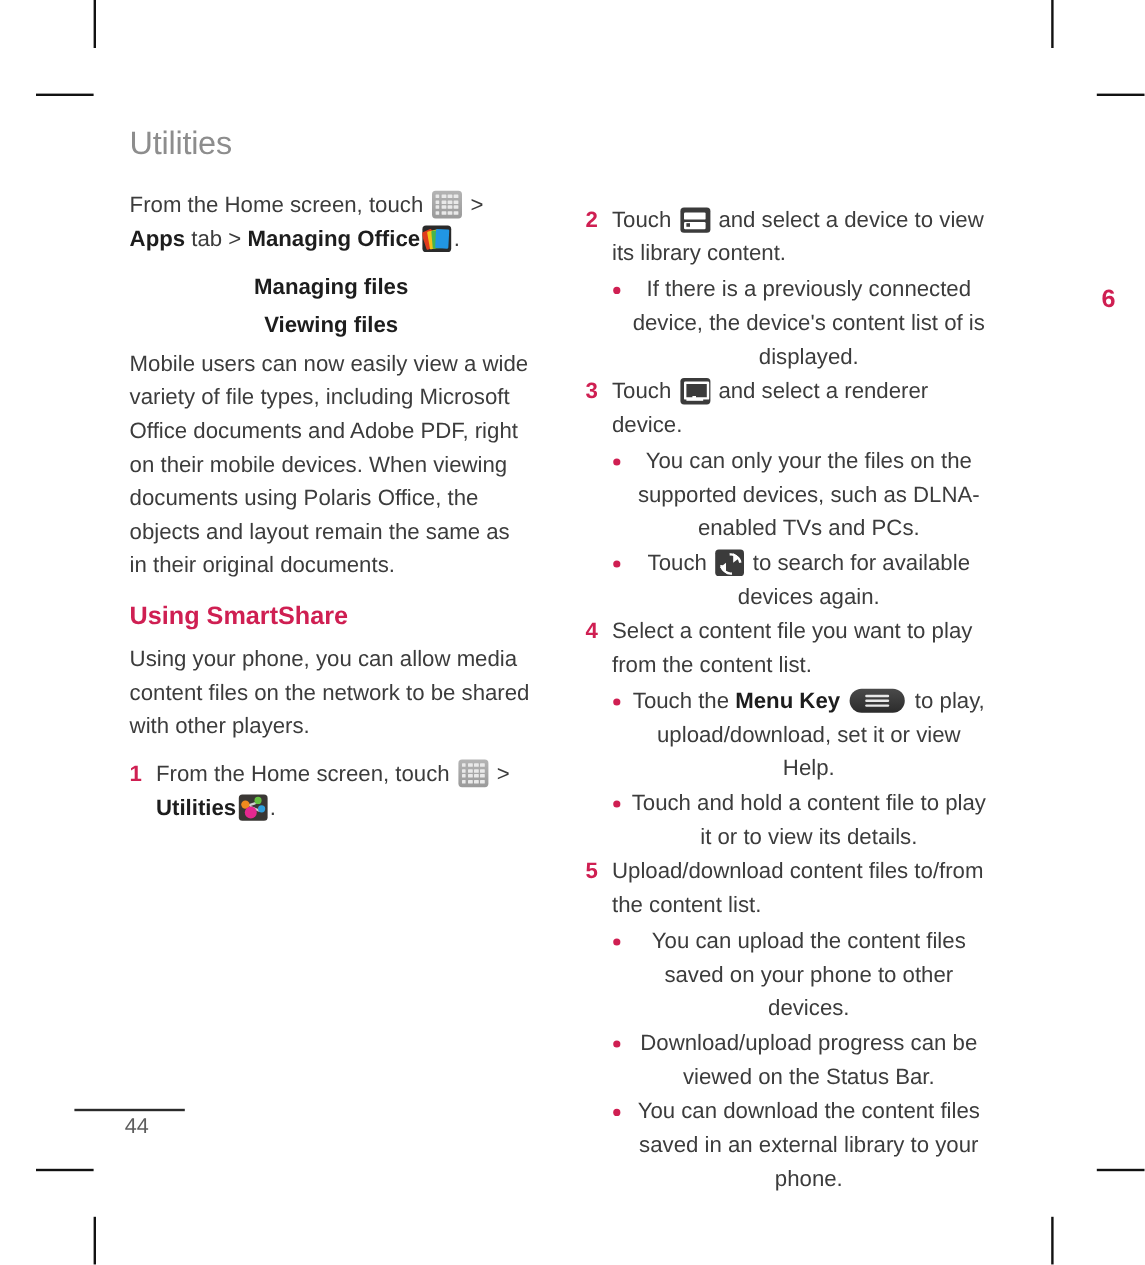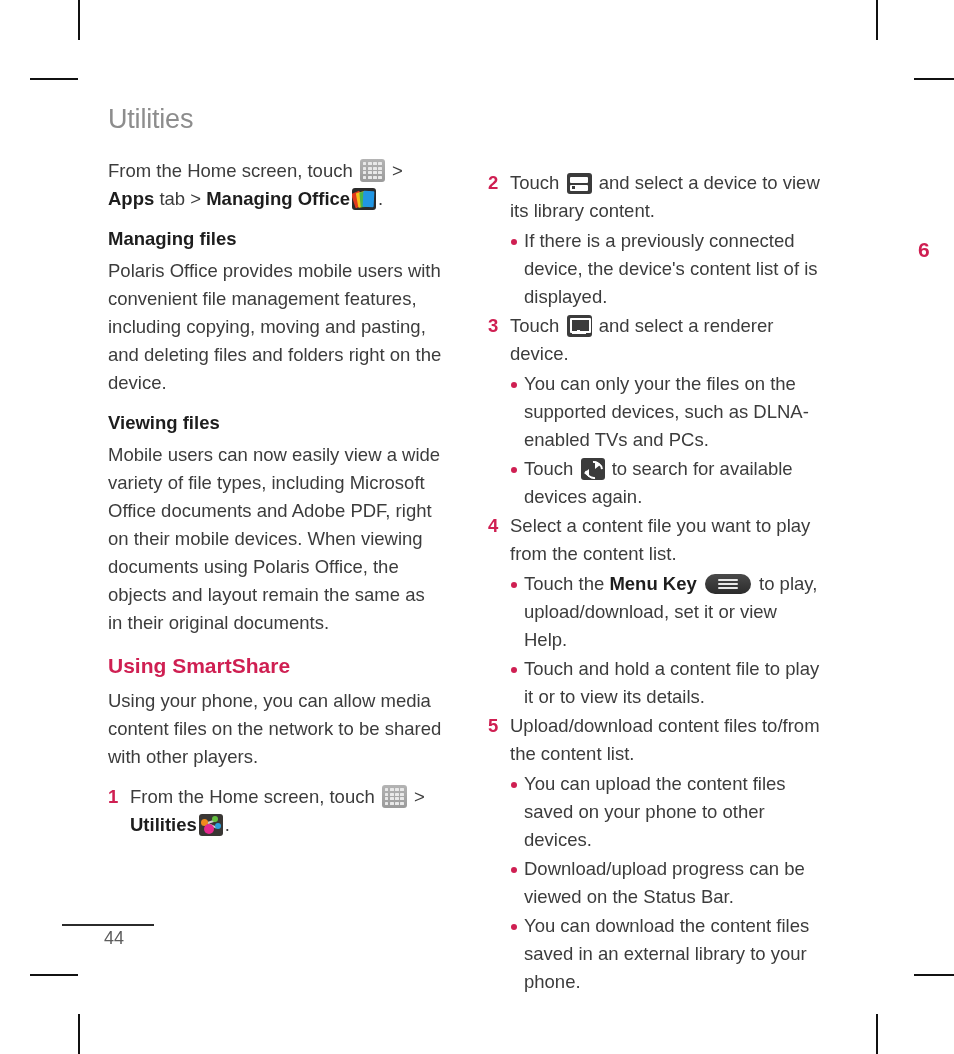--- a/index.html
+++ b/index.html
@@ -88,20 +88,21 @@
     color: #3c3c3c;
     margin: 0 0 12px 0;
   }
 
   .sub-head {
     font-size: 18.5px;
     line-height: 28px;
     font-weight: bold;
     color: #1d1d1d;
     margin: 4px 0 4px 0;
+    text-align: center;
   }
 
   .section-head {
     font-size: 21px;
     line-height: 30px;
     font-weight: bold;
     color: #cf1f52;
     margin: 14px 0 6px 0;
   }
 
@@ -123,20 +124,21 @@
   }
   .step-body {
     flex: 1 1 auto;
   }
 
   
   .blist {
     list-style: none;
     margin: 0 0 0 0;
     padding: 0 0 0 22px;
+    text-align: center;
   }
   .blist li {
     position: relative;
     font-size: 18.5px;
     line-height: 28px;
     color: #3c3c3c;
     padding-left: 14px;
     margin-bottom: 1px;
   }
   .blist li::before {
@@ -386,21 +388,20 @@
                 <i></i>
                 <i></i>
               </span></span>
           <span>&gt;</span>
           <span class="bold">Apps</span>
           <span>tab &gt;</span>
           <span class="bold">Managing Office</span><span class="ic ic-polaris"><span class="p1"></span><span class="p2"></span><span class="p3"></span><span class="p4"></span></span><span>.</span>
         </p>
 
         <h2 class="sub-head">Managing files</h2>
-        <p class="para">Polaris Office provides mobile users with convenient file management features, including copying, moving and pasting, and deleting files and folders right on the device.</p>
 
         <h2 class="sub-head">Viewing files</h2>
         <p class="para">Mobile users can now easily view a wide variety of file types, including Microsoft Office documents and Adobe PDF, right on their mobile devices. When viewing documents using Polaris Office, the objects and layout remain the same as in their original documents.</p>
 
         <h2 class="section-head">Using SmartShare</h2>
         <p class="para">Using your phone, you can allow media content files on the network to be shared with other players.</p>
 
         <div class="step">
           <div class="step-num">1</div>
           <div class="step-body"><span>From the Home screen, touch</span>

